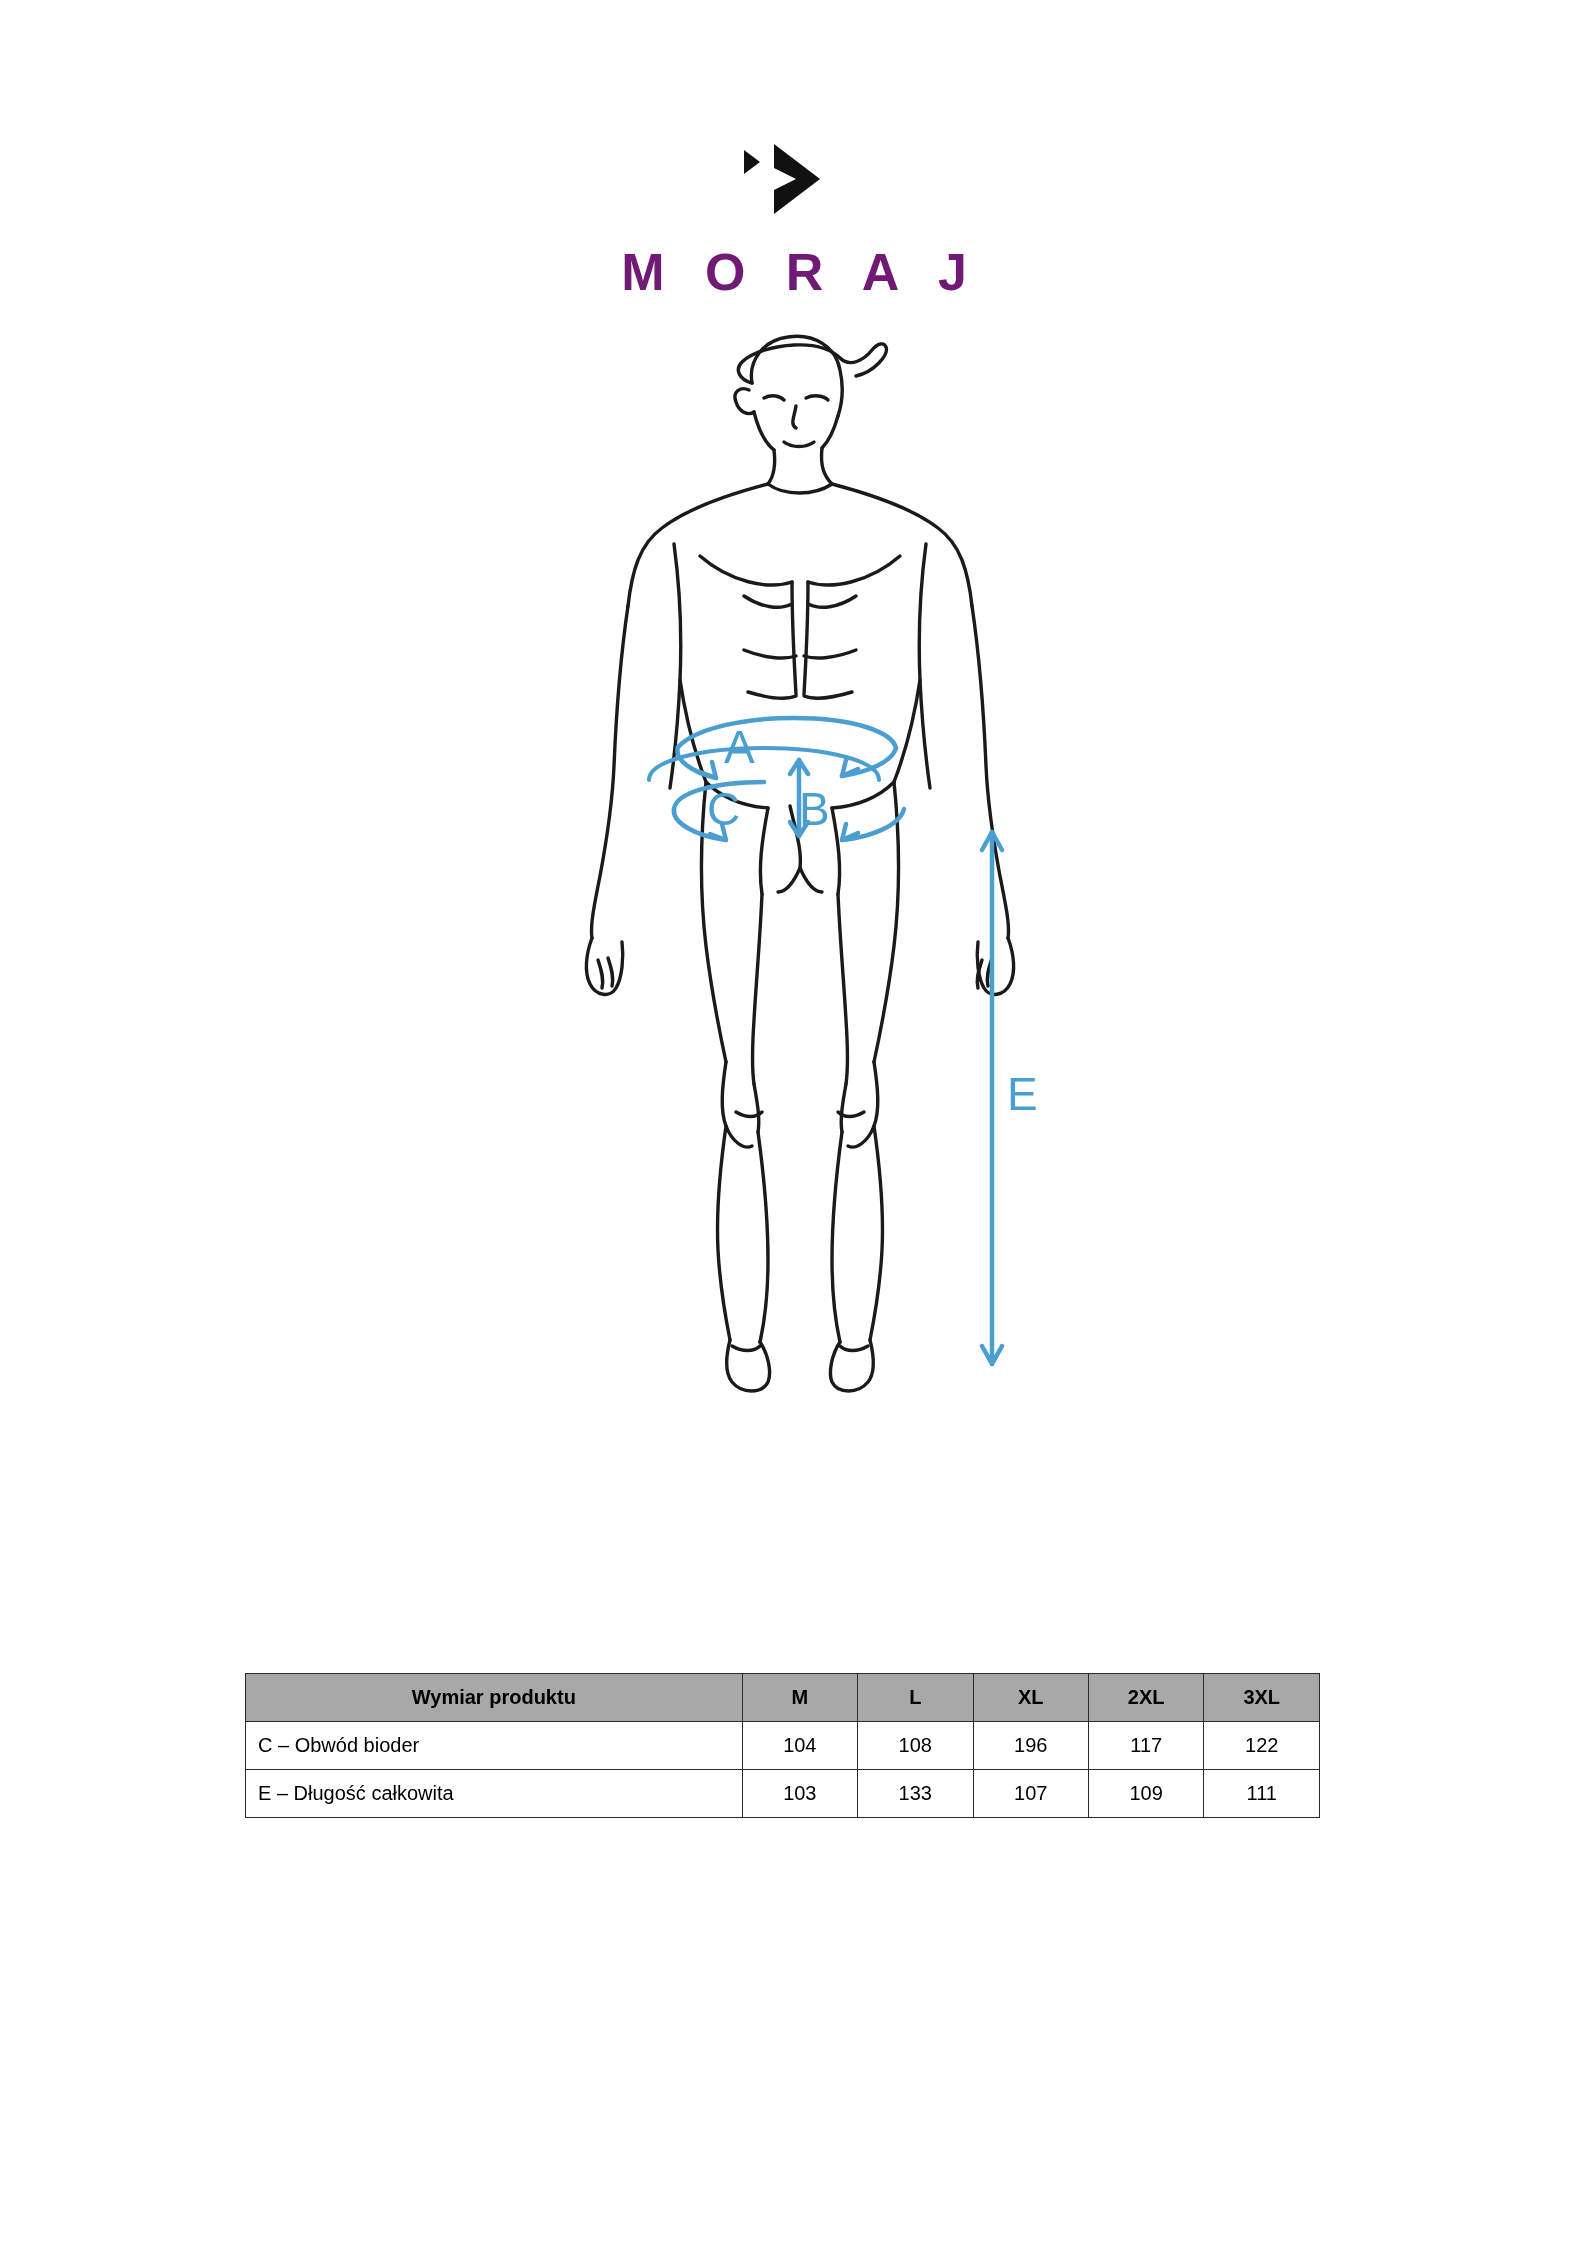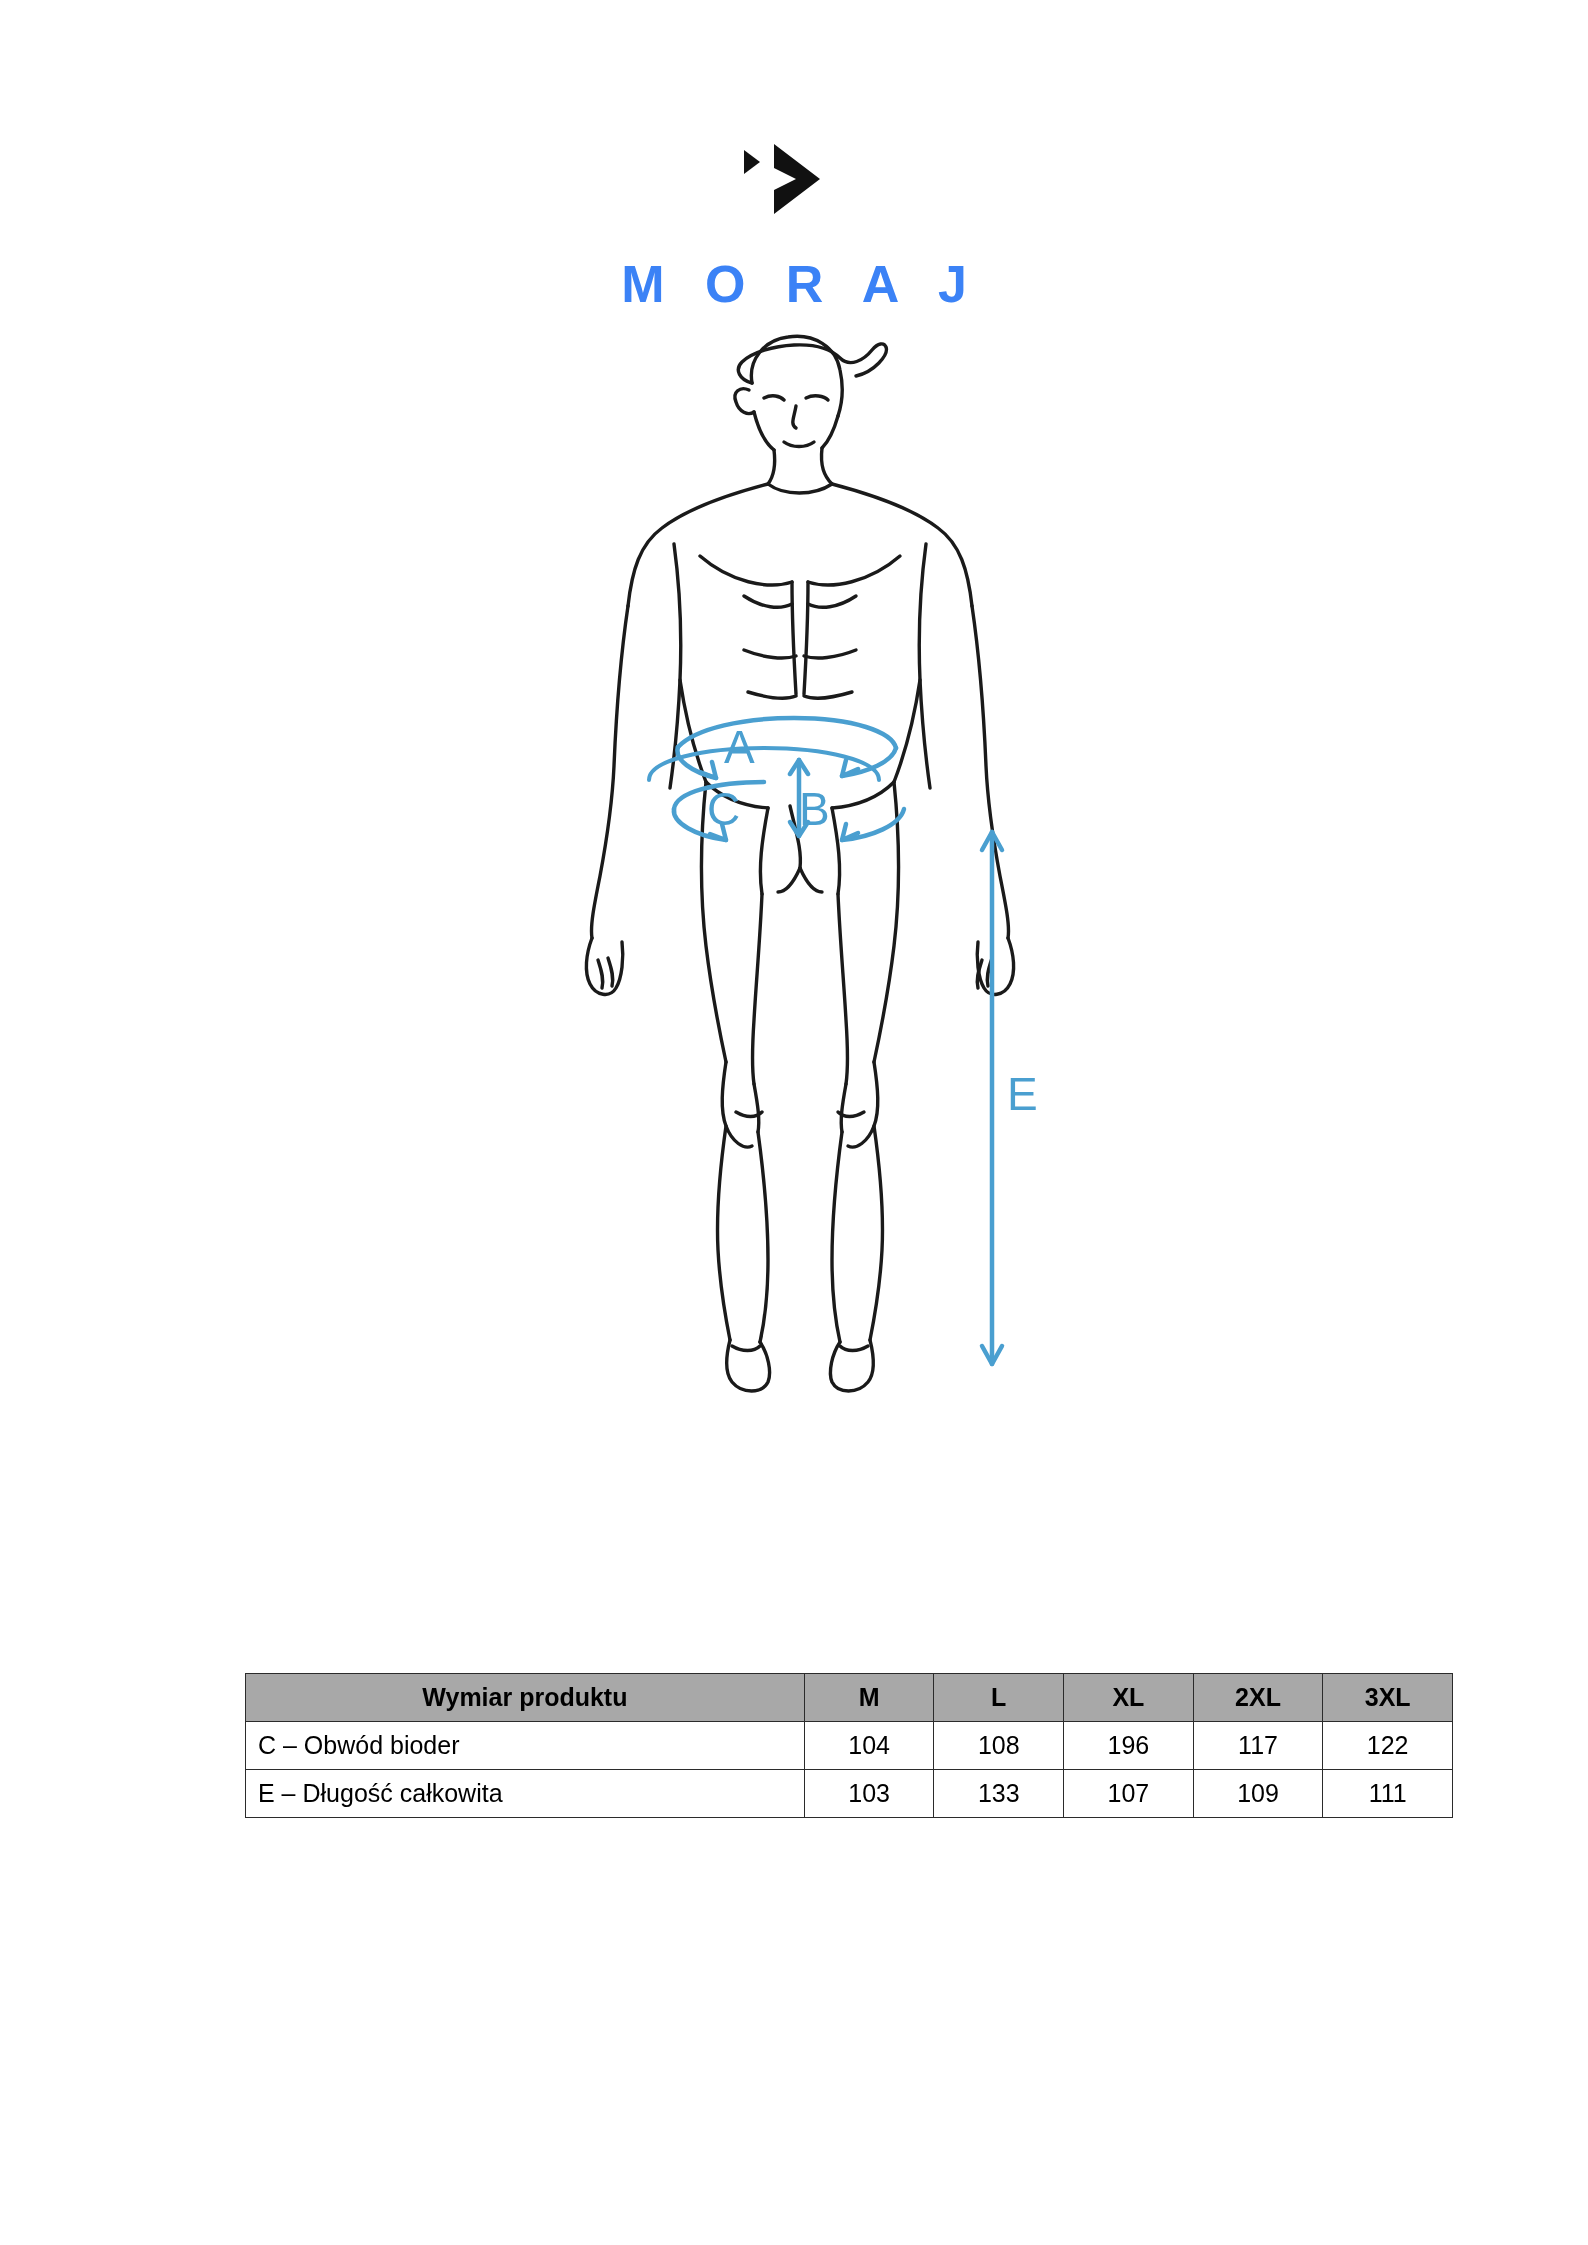--- a/index.html
+++ b/index.html
@@ -25,27 +25,27 @@
     text-align: center;
   }
   #brand-mark {
     display: block;
     margin: 0 auto;
     width: 120px;
     height: 78px;
   }
   #brand-name {
     display: block;
-    margin-top: 36px;
+    margin-top: 24px;
     font-size: 52px;
     font-weight: bold;
     letter-spacing: 13px;
     text-indent: 13px;
     font-family: "Liberation Sans", sans-serif;
-    color: #3b82f6;
+    color: #701a75;
   }
 
   
   #figure-block {
     position: absolute;
     top: 320px;
     left: 0;
     width: 1588px;
     height: 1200px;
   }
@@ -56,22 +56,22 @@
 
   
   #size-table-wrap {
     position: absolute;
     left: 245px;
     top: 1673px;
     width: 1080px;
   }
   table#size-table {
     border-collapse: collapse;
-    width: 1208px;
-    font-size: 25px;
+    width: 1075px;
+    font-size: 20px;
     font-family: "Liberation Sans", sans-serif;
   }
   table#size-table th,
   table#size-table td {
     border: 1px solid #2b2b2b;
     height: 48px;
     padding: 0 10px;
     box-sizing: border-box;
   }
   table#size-table thead th {

